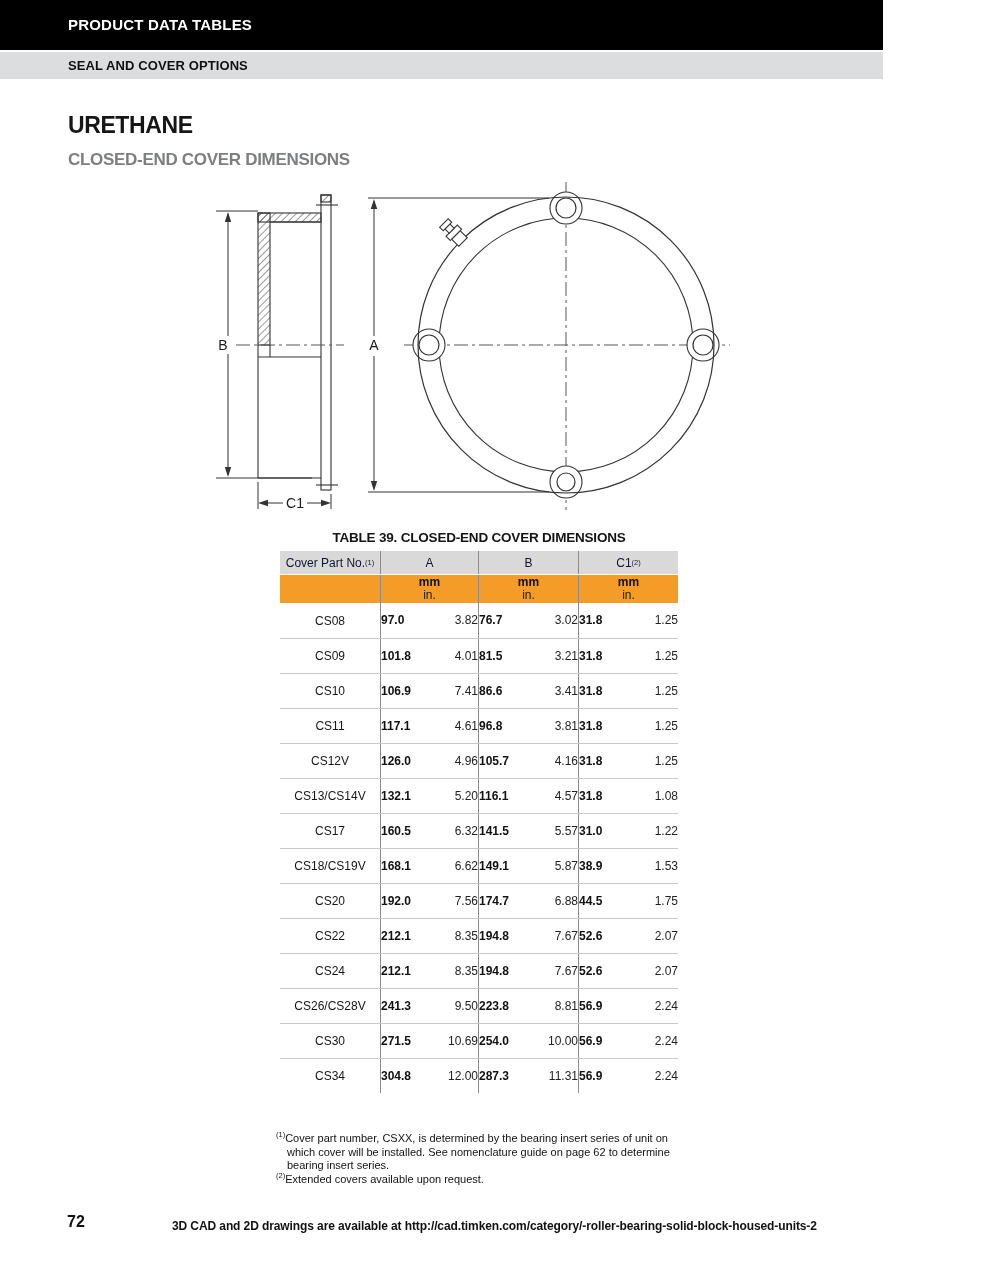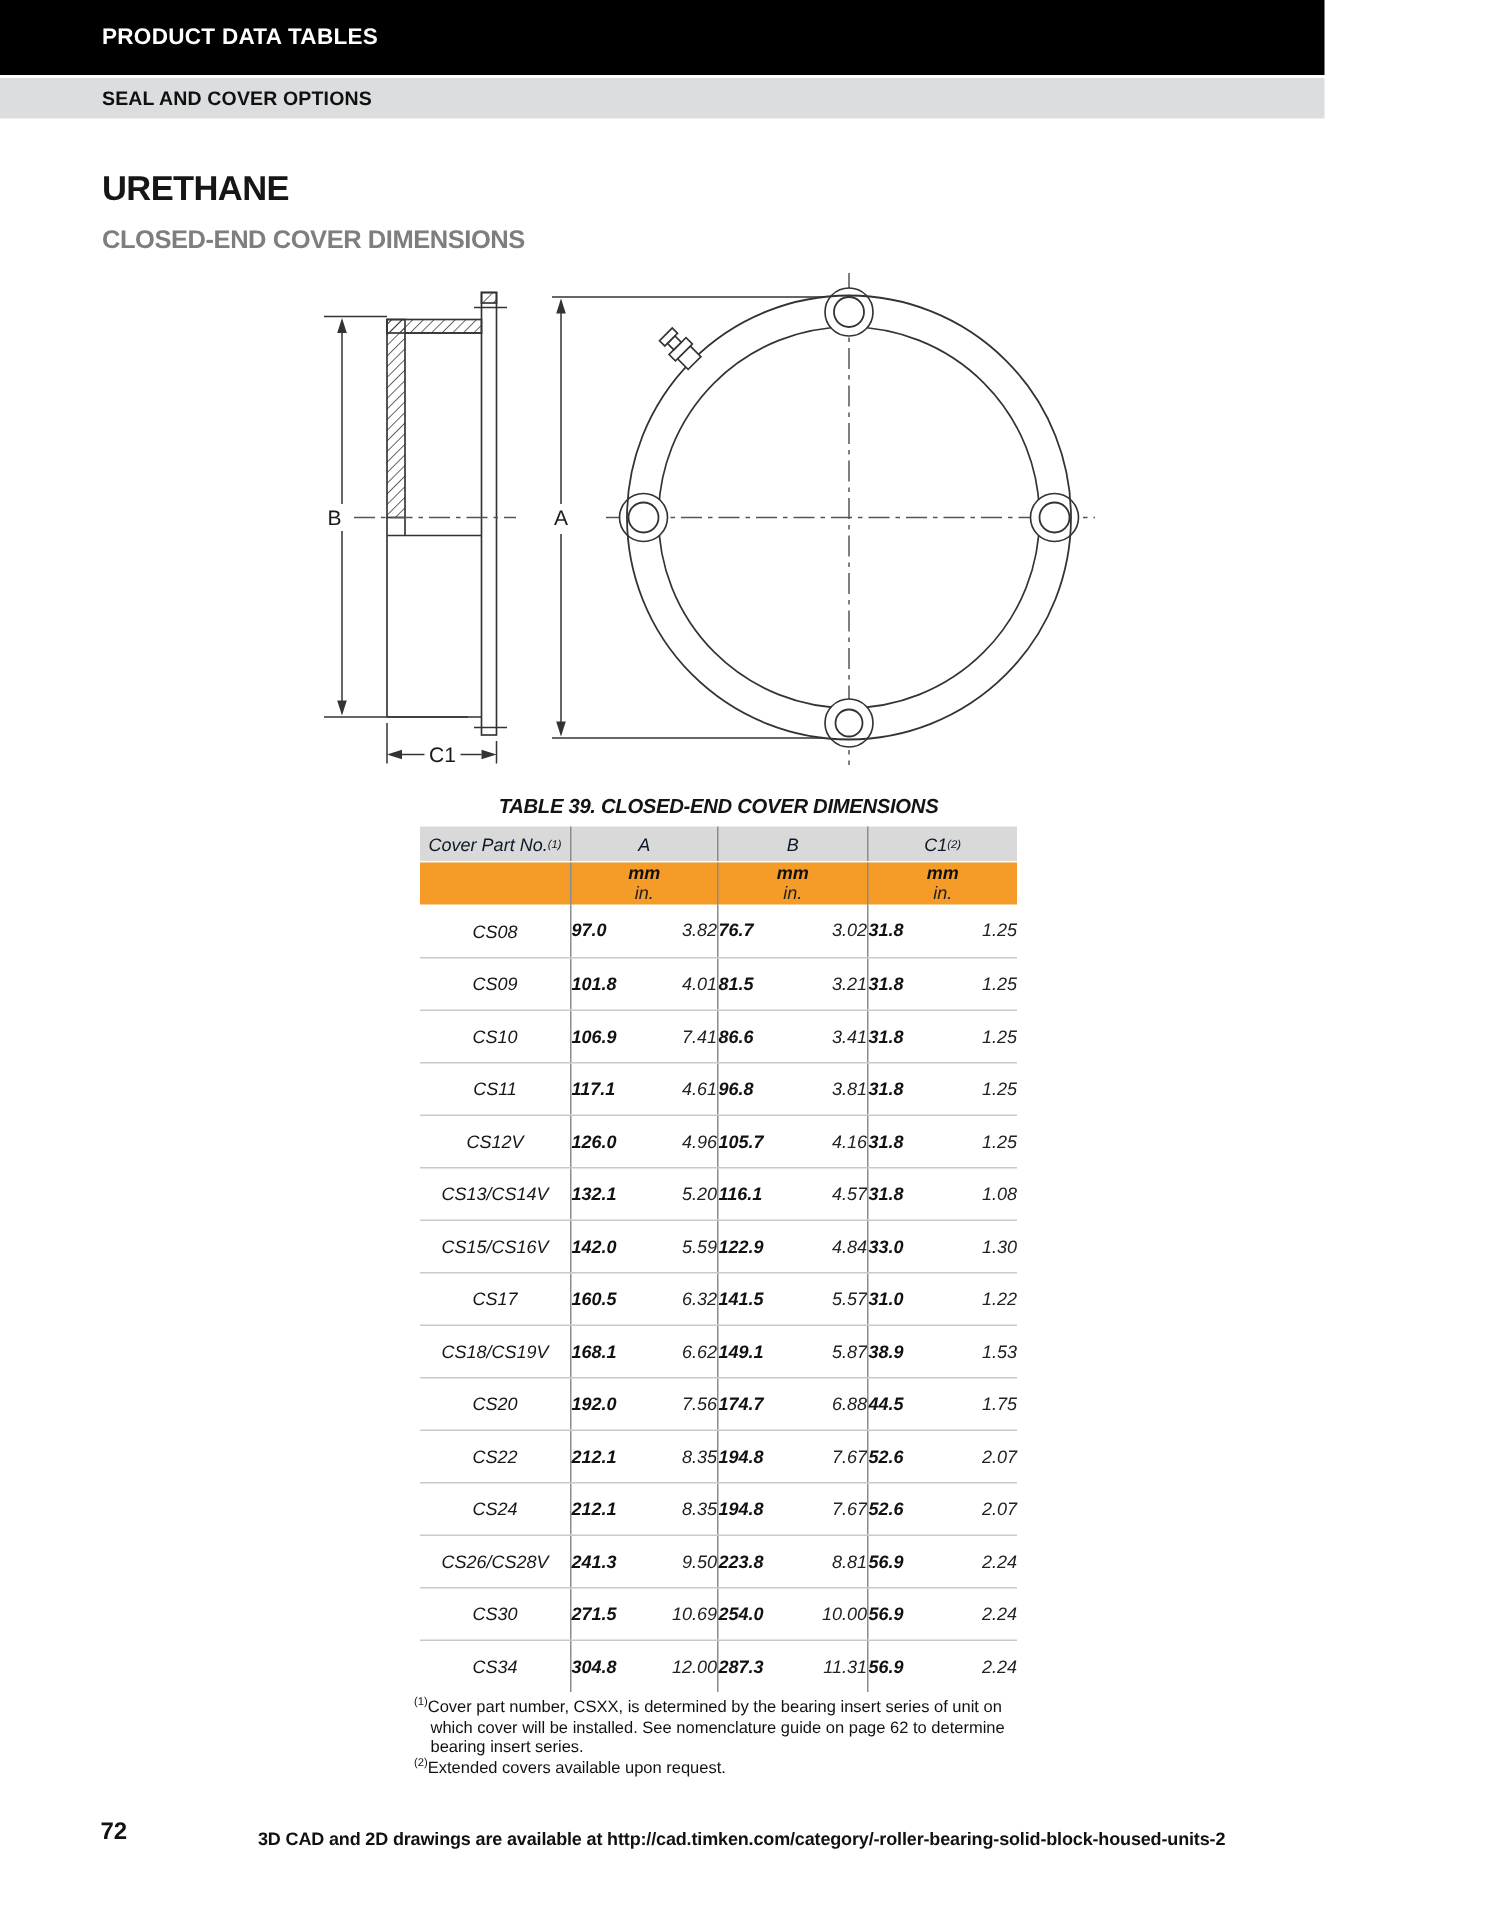--- a/index.html
+++ b/index.html
@@ -23,21 +23,21 @@
     position:absolute; left:68px; top:112px; font-size:23px; font-weight:700;
     color:#161616; letter-spacing:-0.4px;
   }
   .sec-sub {
     position:absolute; left:68px; top:150px; font-size:17px; font-weight:700;
     color:#7c7e81; letter-spacing:-0.3px;text-align:center;
   }
   
   .drawing { position:absolute; left:200px; top:180px; width:545px; height:350px; }
   
-  .tblwrap { position:absolute; left:280px; top:530px; width:398px;font-style:italic; }
+  .tblwrap { position:absolute; left:280px; top:530px; width:398px; }
   .tbl-title { text-align:center; font-size:13.5px; font-weight:700; color:#141414; letter-spacing:-0.2px; margin-bottom:6px; }
   .grid { display:grid; grid-template-columns:100px 98px 100px 100px; }
   .hrow1 { background:#d9d9d9; height:24px; border-bottom:1px solid #fff; }
   .hrow1 .hc {
     display:flex; align-items:center; justify-content:center; font-size:12px;
     font-weight:500; color:#0f172a;
   }
   .hrow2 { background:#f59b28; height:28px; }
   .hc2 { display:flex; flex-direction:column; align-items:center; justify-content:center; }
   .hc2 .mm { font-size:12px; font-weight:700; color:#111; line-height:13px; }
@@ -286,35 +286,20 @@
           <div class="tcell vline">
             <span class="l1">116.1</span>
             <span class="l2">4.57</span>
           </div>
           <div class="tcell vline">
             <span class="l1">31.8</span>
             <span class="l2">1.08</span>
           </div>
         </div>
         <div class="grid trow">
-          <div class="pcell">CS15/CS16V</div>
-          <div class="tcell vline">
-            <span class="l1">142.0</span>
-            <span class="l2">5.59</span>
-          </div>
-          <div class="tcell vline">
-            <span class="l1">122.9</span>
-            <span class="l2">4.84</span>
-          </div>
-          <div class="tcell vline">
-            <span class="l1">33.0</span>
-            <span class="l2">1.30</span>
-          </div>
-        </div>
-        <div class="grid trow">
           <div class="pcell">CS17</div>
           <div class="tcell vline">
             <span class="l1">160.5</span>
             <span class="l2">6.32</span>
           </div>
           <div class="tcell vline">
             <span class="l1">141.5</span>
             <span class="l2">5.57</span>
           </div>
           <div class="tcell vline">

